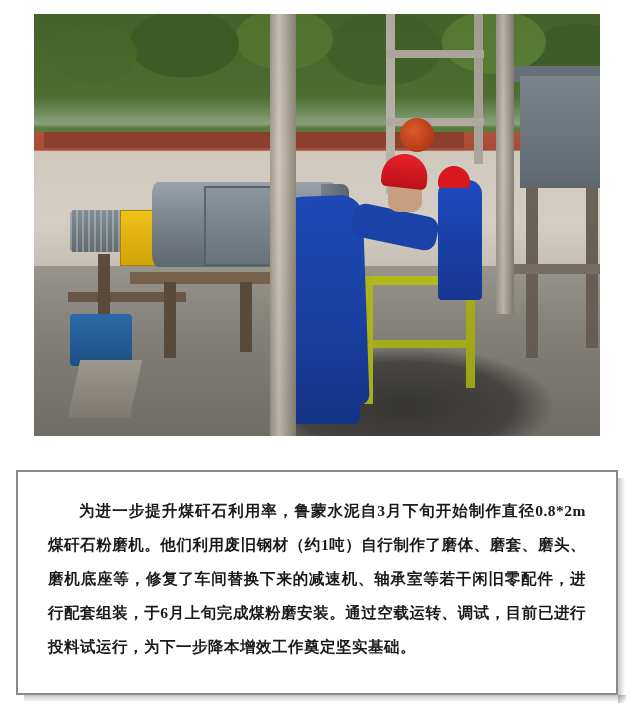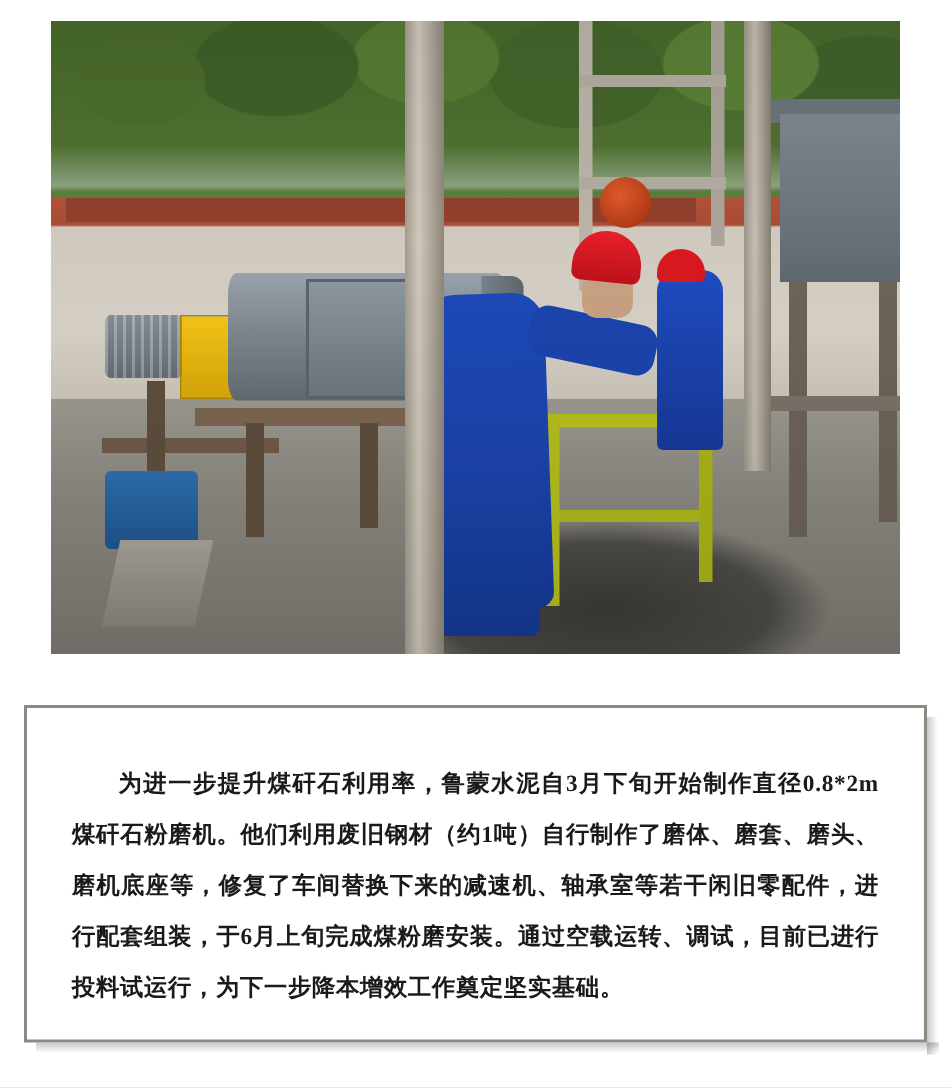--- a/index.html
+++ b/index.html
@@ -364,21 +364,21 @@
     position: absolute;
     left: 16px;
     top: 470px;
     width: 602px;
     height: 225px;
     border: 2px solid #8d8a84;
     box-sizing: border-box;
     background: #ffffff;
   }
   .text-body {
-    padding: 34px 30px 20px 30px;
+    padding: 22px 30px 20px 30px;
     font-family: "Liberation Serif", "DejaVu Serif", serif;
     font-size: 15.5px;
     line-height: 34px;
     color: #1a1a1a;
     text-align: justify;
     text-indent: 2em;
     letter-spacing: 0.5px;
     font-weight: 600;
   }
   .shadow-right {

